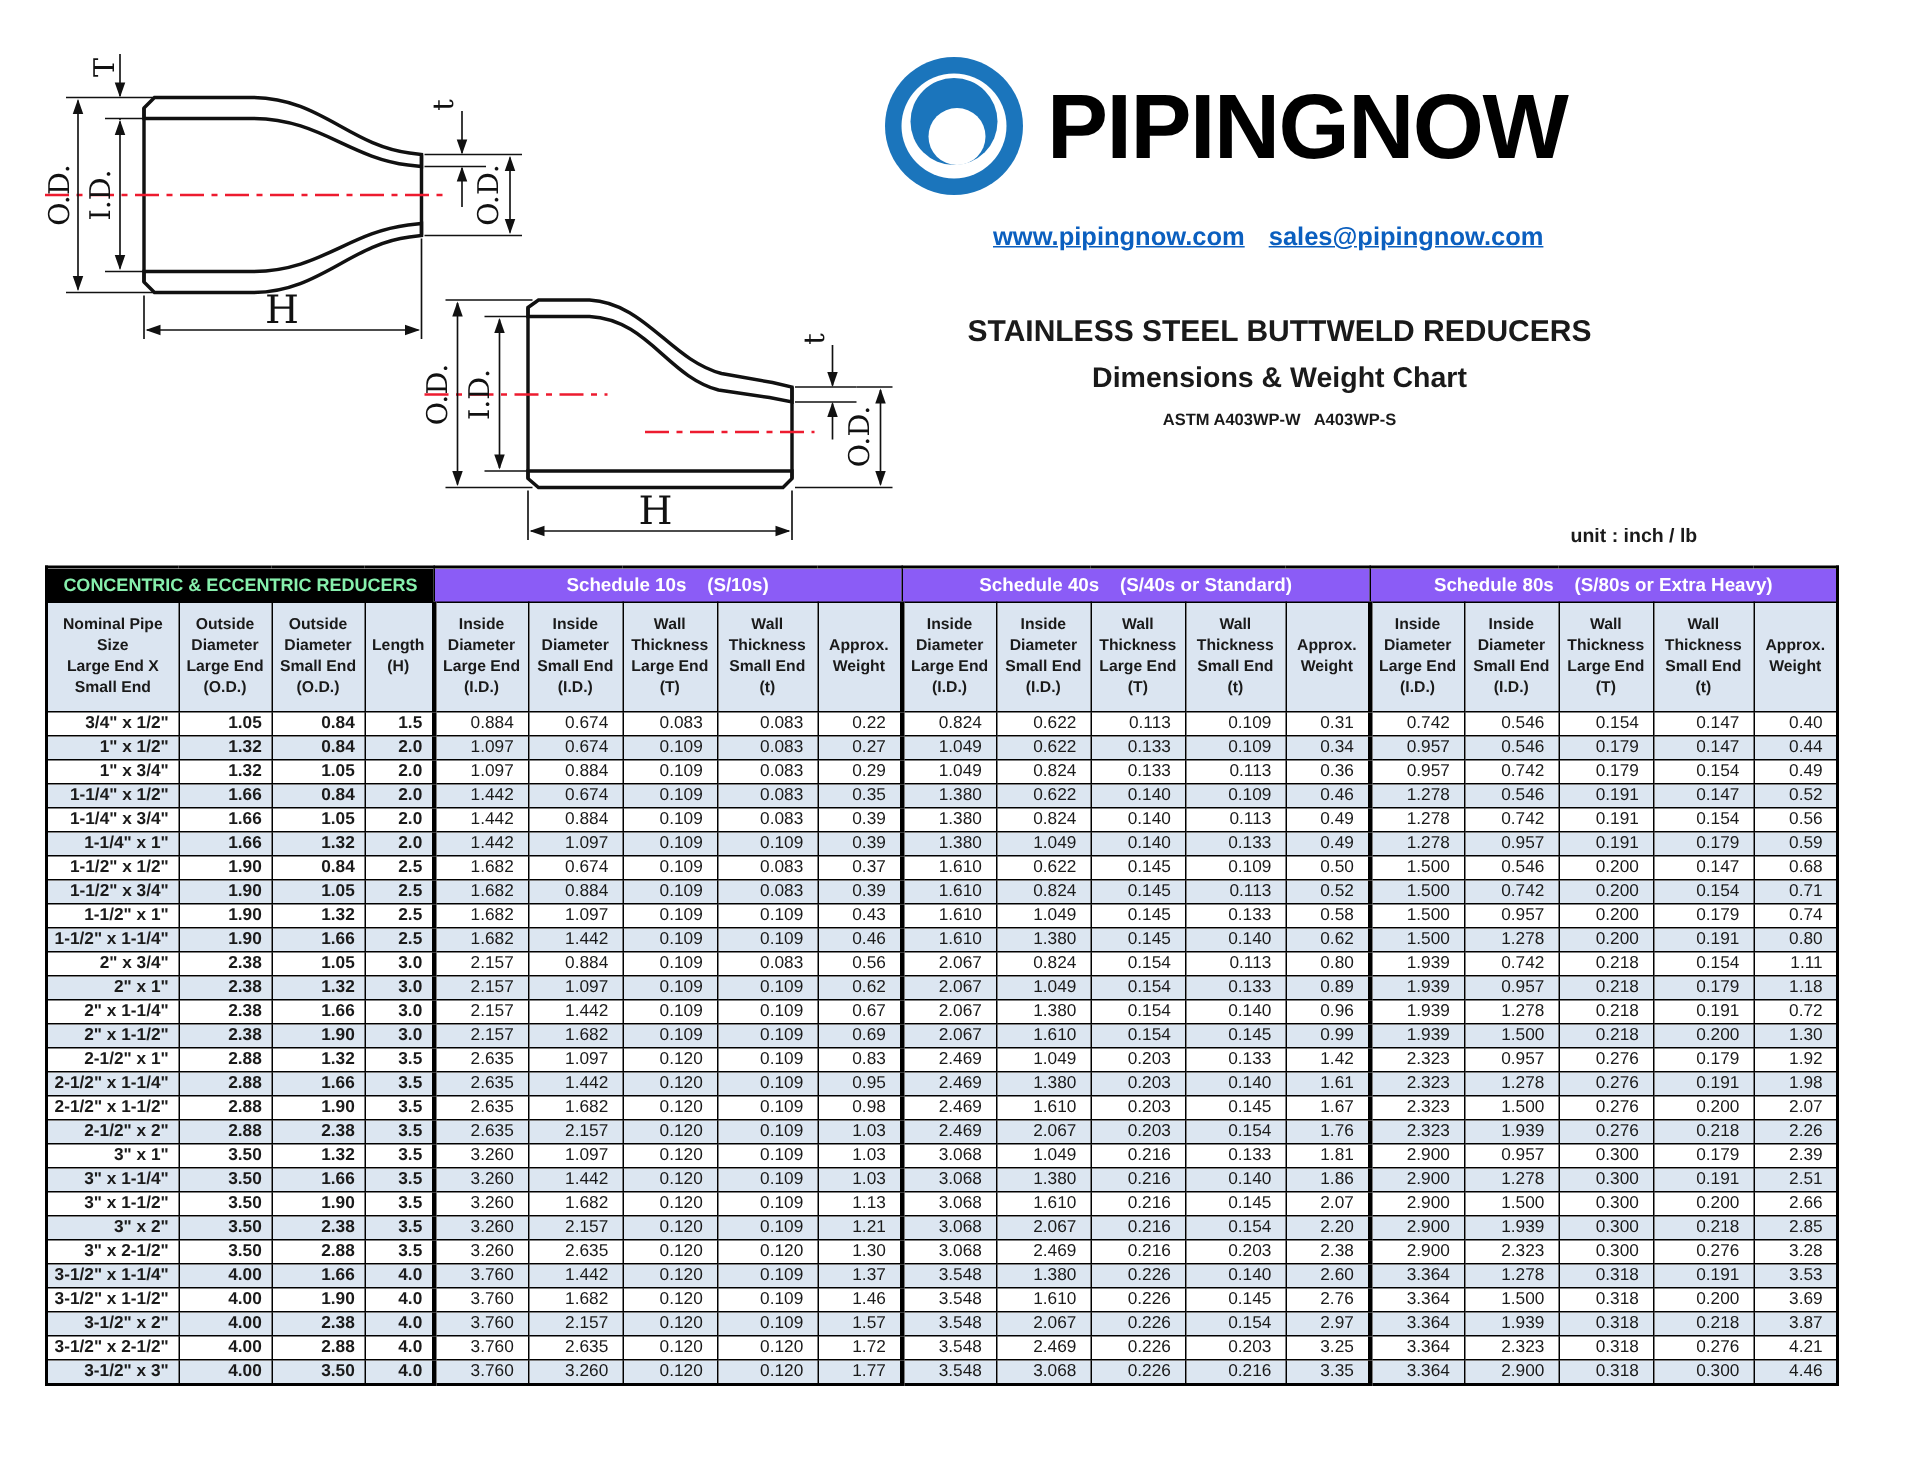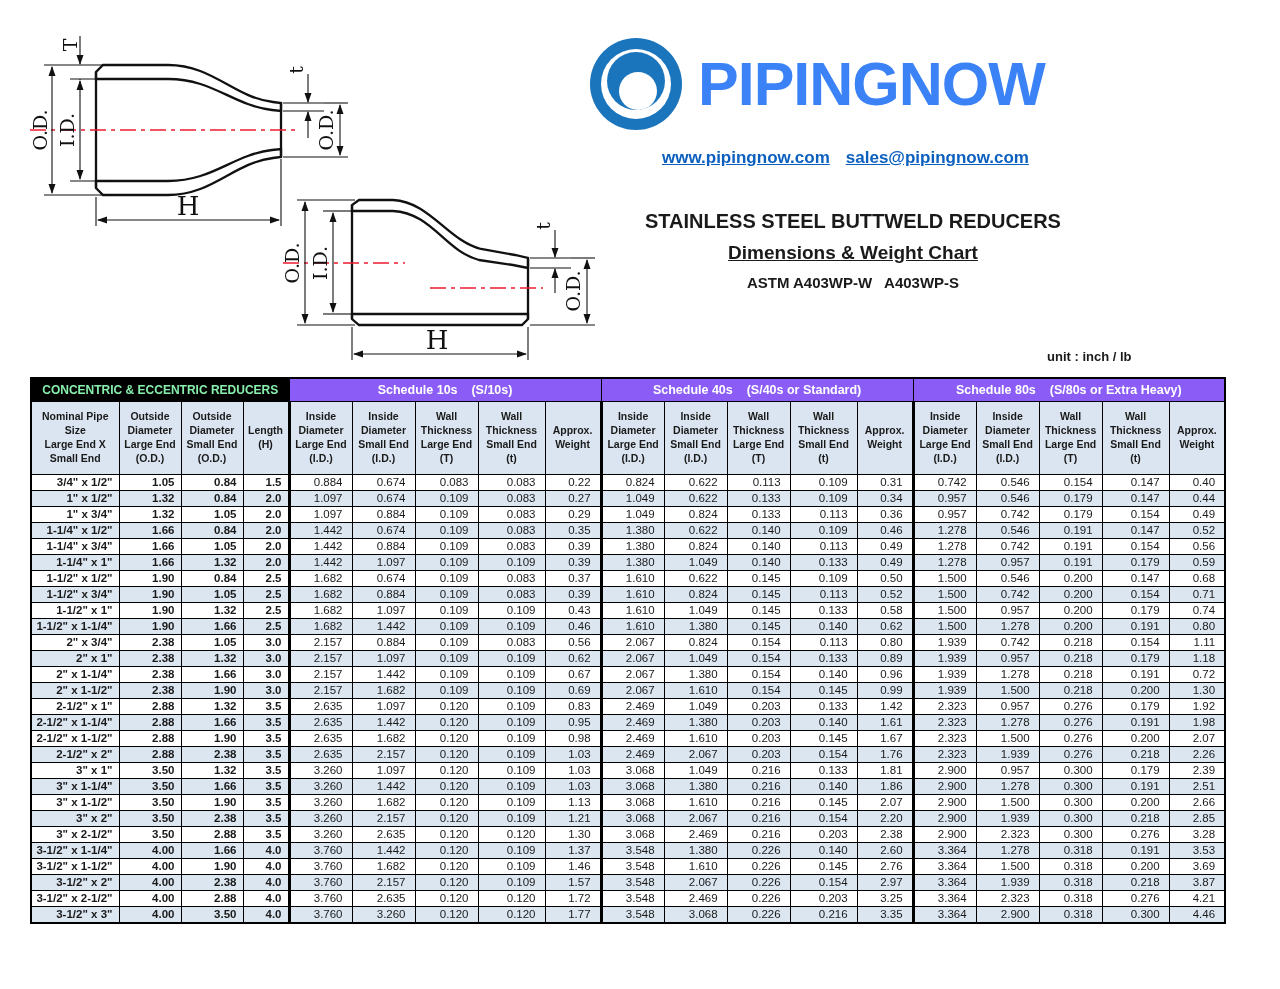--- a/index.html
+++ b/index.html
@@ -3,30 +3,30 @@
 <meta charset="utf-8">
 <style>
   html,body{margin:0;padding:0;background:#fff;}
   #page{position:relative;width:1280px;height:989px;background:#fff;overflow:hidden;
         font-family:"Liberation Sans",sans-serif;color:#1a1a1a;}
 
   
   .logo-wrap{position:absolute;left:588px;top:36px;display:flex;align-items:center;}
   .logo-icon{width:96px;height:96px;}
   .wordmark{margin-left:14px;font-size:61px;font-weight:800;letter-spacing:-1px;
-            color:#3b82f6;line-height:96px;white-space:nowrap;}
+            color:#000000;line-height:96px;white-space:nowrap;}
   .links{position:absolute;left:662px;top:148px;width:400px;display:flex;gap:16px;
          font-size:17px;font-weight:bold;}
   .links span{color:#0B5FBF;text-decoration:underline;white-space:nowrap;}
 
   .titleblock{position:absolute;left:608px;top:210px;width:490px;text-align:center;}
   .titleblock .t1{font-size:20px;font-weight:bold;margin-bottom:9px;}
-  .titleblock .t2{font-size:19px;font-weight:bold;margin-bottom:10px;text-decoration:underline;}
+  .titleblock .t2{font-size:19px;font-weight:bold;margin-bottom:10px;}
   .titleblock .t3{font-size:15px;font-weight:bold;margin-bottom:6px;}
-  .titleblock .t5{font-size:15px;font-weight:bold;white-space:pre;}
+  .titleblock .t5{font-size:11px;font-weight:bold;white-space:pre;}
   .unit-note{position:absolute;left:1047px;top:349px;font-size:13px;font-weight:bold;}
 
   
   .dia1{position:absolute;left:28px;top:26px;}
   .dia2{position:absolute;left:275px;top:188px;}
   .dim{stroke:#111;stroke-width:1.1;fill:none;}
   .outl{stroke:#111;stroke-width:2.3;fill:none;}
   .arr{fill:#111;stroke:none;}
   .dlabel{font-family:"DejaVu Serif",serif;font-size:19px;fill:#111;}
   .dlabelH{font-family:"DejaVu Serif",serif;font-size:26px;fill:#111;}

